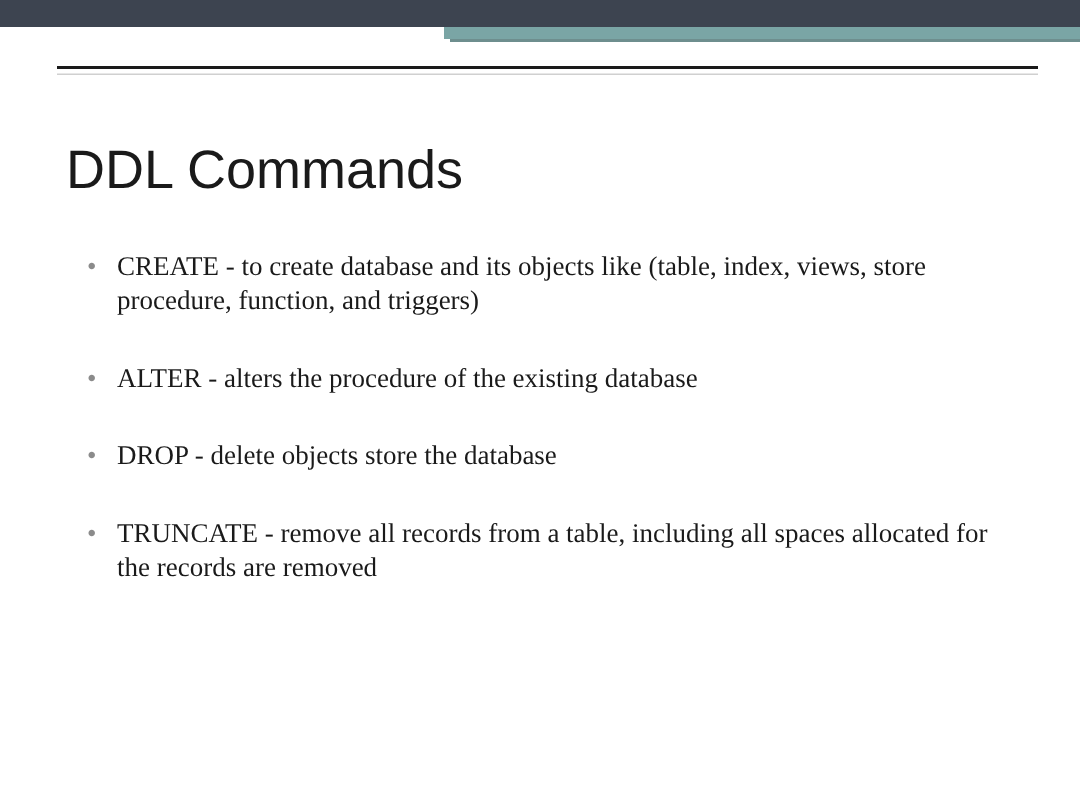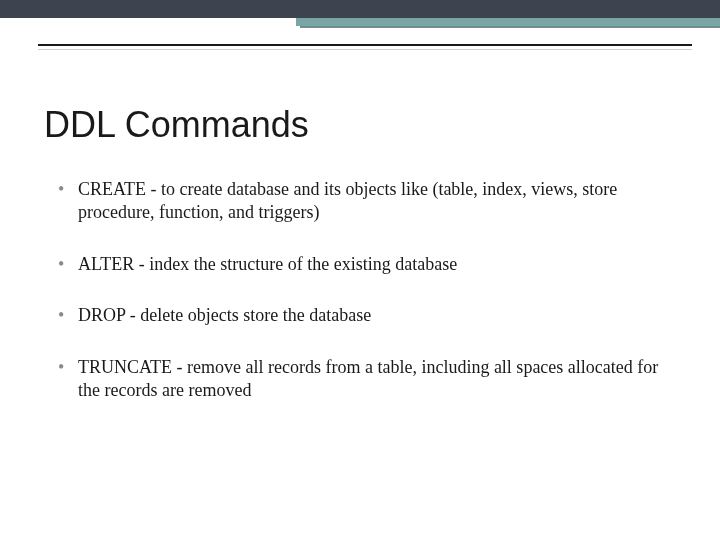--- a/index.html
+++ b/index.html
@@ -43,21 +43,21 @@
   .rule-shadow {
     position: absolute;
     top: 49px;
     left: 38px;
     right: 28px;
     height: 0;
     border-top: 1px solid #d0d0d0;
   }
   .content {
     position: absolute;
-    top: 104px;
+    top: 92px;
     left: 44px;
     right: 44px;
   }
   .title {
     font-family: "Trebuchet MS", "Segoe UI", sans-serif;
     font-size: 36px;
     font-weight: 400;
     color: #1a1a1a;
     margin-bottom: 32px;
   }
@@ -91,18 +91,18 @@
   <div class="topbar-dark"></div>
   <div class="topbar-teal-shadow"></div>
   <div class="topbar-teal"></div>
   <div class="rule-top"></div>
   <div class="rule-shadow"></div>
 
   <div class="content">
     <h1 class="title">DDL Commands</h1>
     <ul class="bullets">
       <li>CREATE - to create database and its objects like (table, index, views, store procedure, function, and triggers)</li>
-      <li>ALTER - index the structure of the existing database</li>
+      <li>ALTER - alters the procedure of the existing database</li>
       <li>DROP - delete objects store the database</li>
       <li>TRUNCATE - remove all records from a table, including all spaces allocated for the records are removed</li>
     </ul>
   </div>
 </div>
 
 </body></html>

